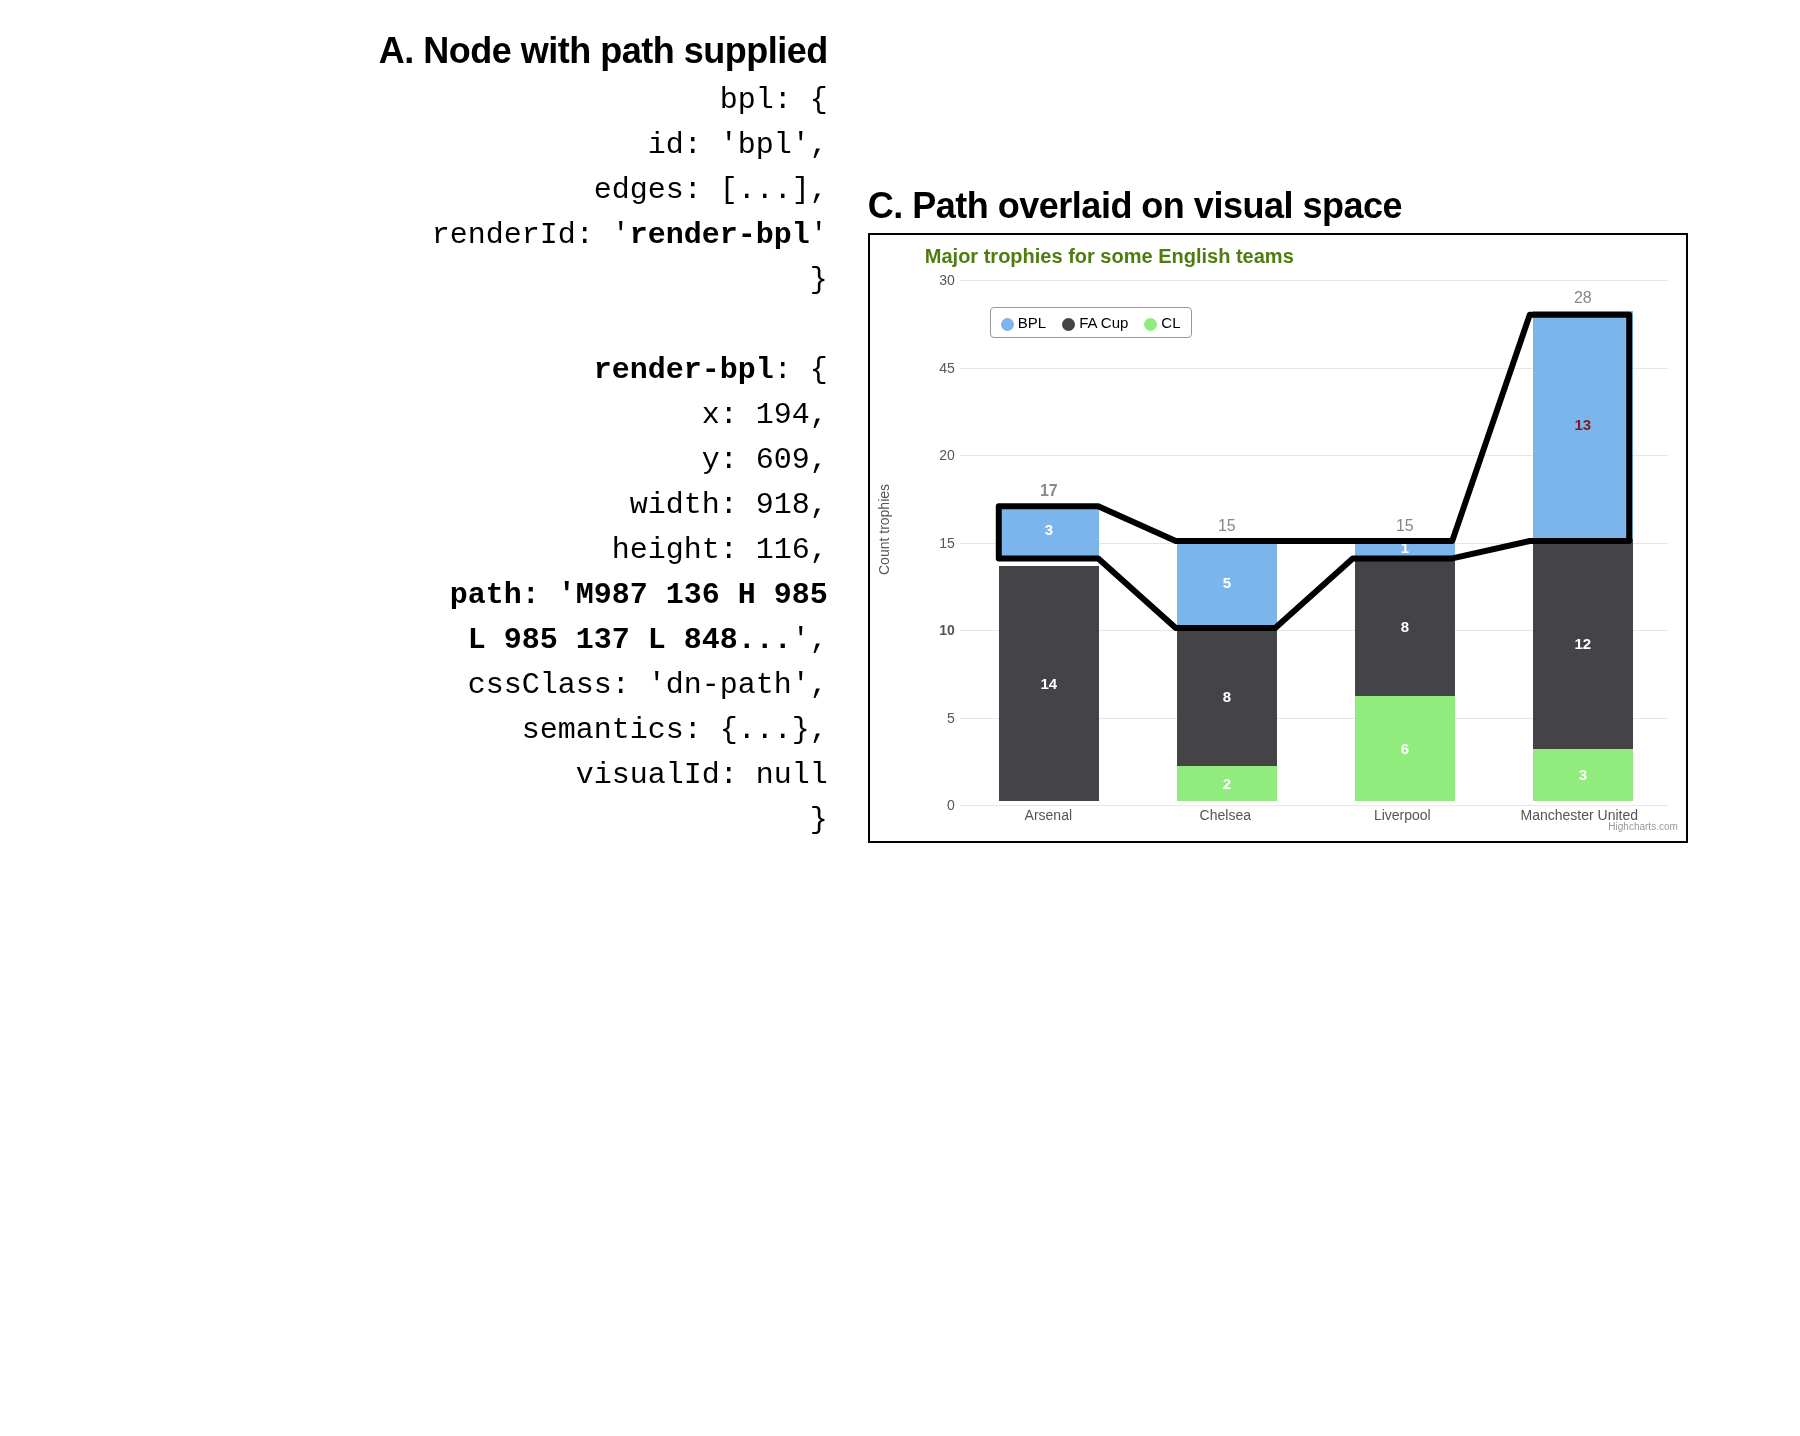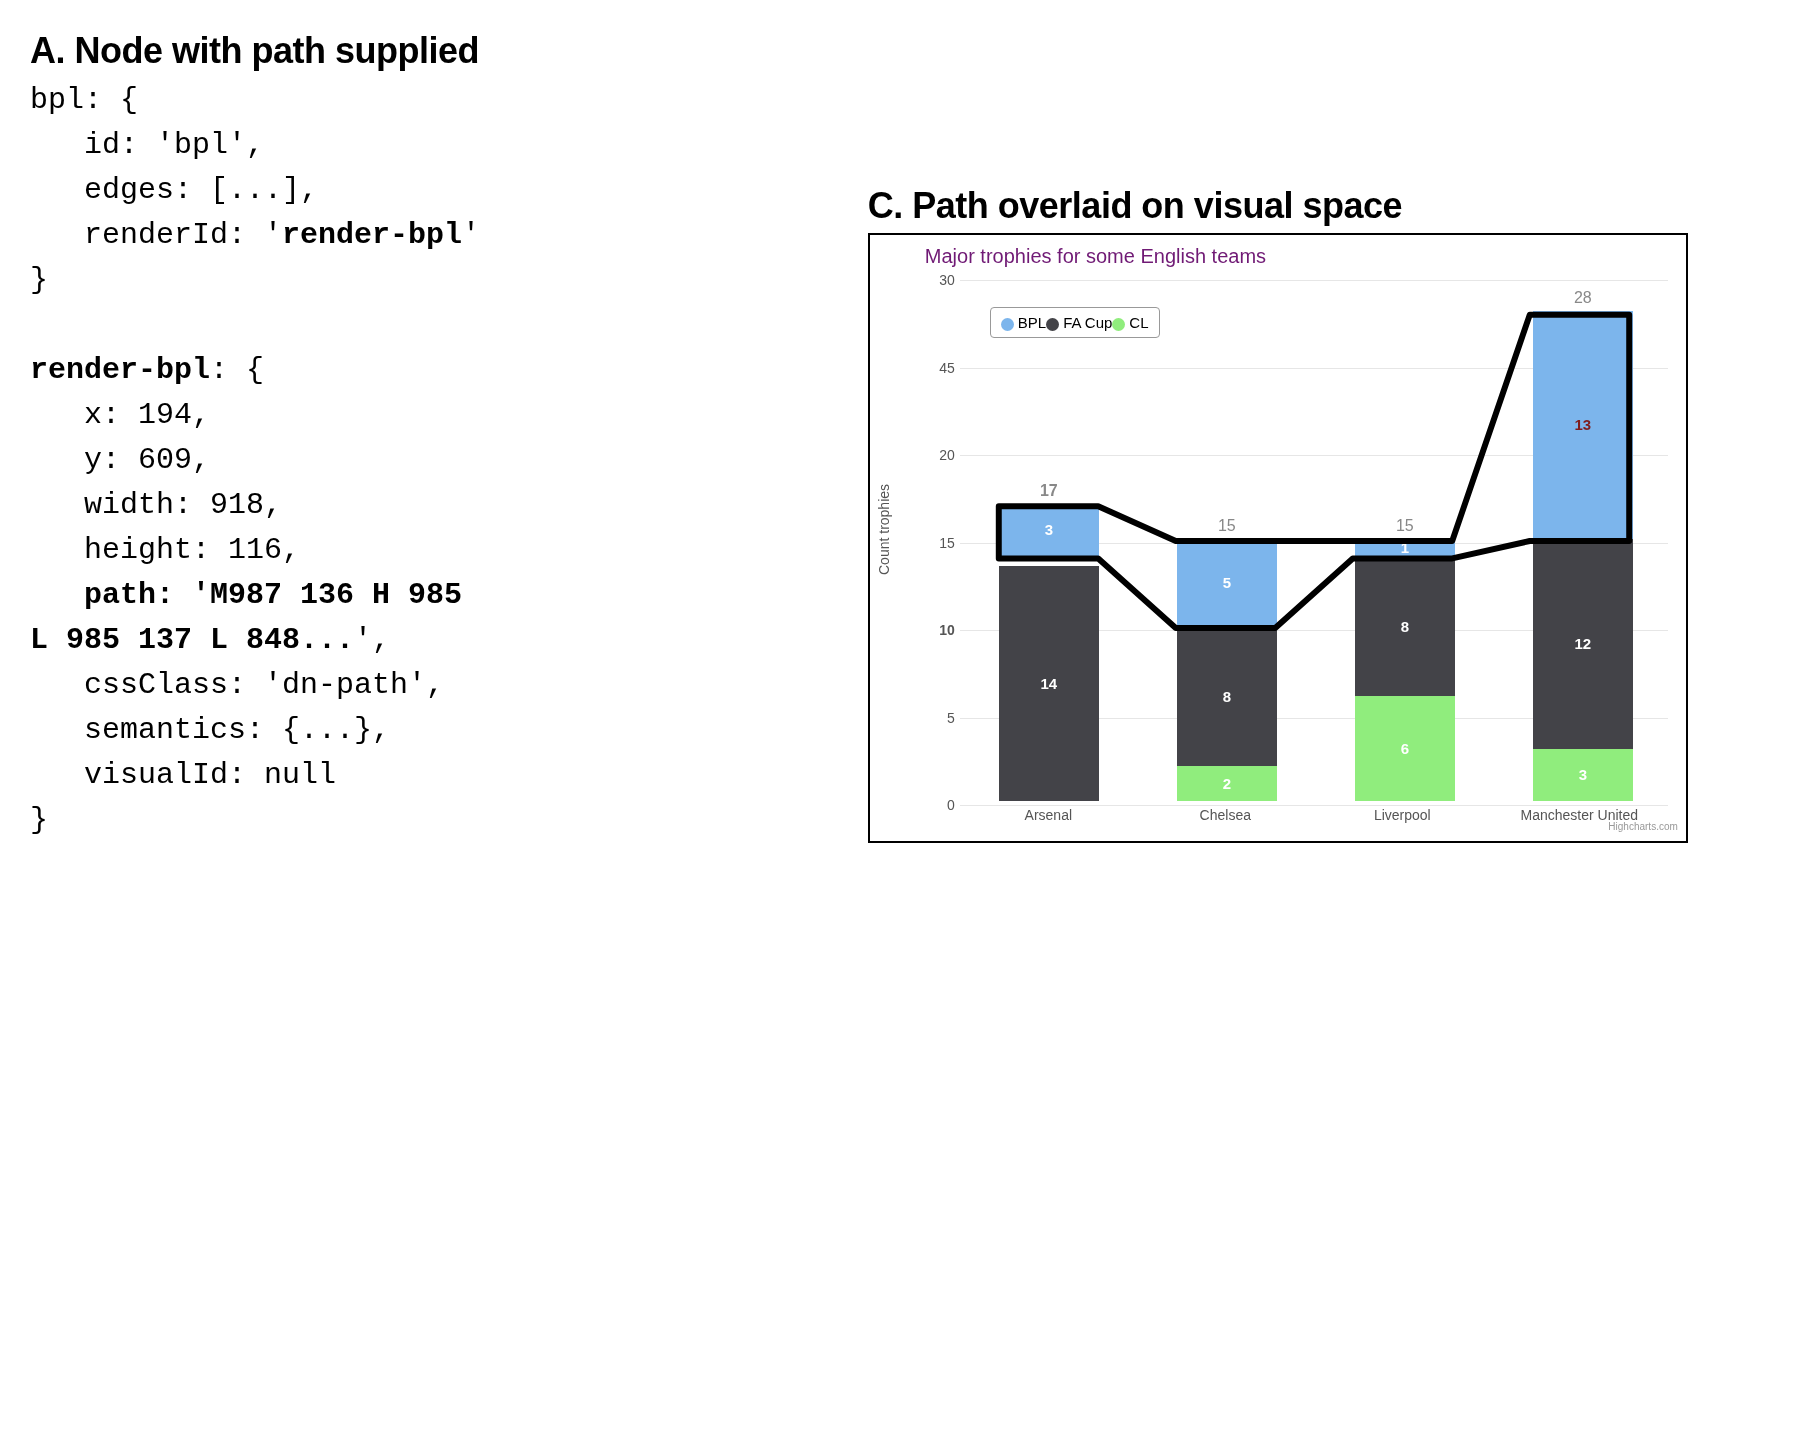--- a/index.html
+++ b/index.html
@@ -13,20 +13,21 @@
   .container {
     display: grid;
     grid-template-columns: 47% 53%;
     grid-template-rows: auto auto;
     width: 1740px;
   }
   .panel-a {
     grid-column: 1;
     grid-row: 1 / span 2;
     padding-right: 20px;
+    text-align: right;
   }
   .panel-b {
     grid-column: 2;
     grid-row: 1;
     padding-left: 20px;
   }
   .panel-c {
     grid-column: 2;
     grid-row: 2;
     padding-left: 20px;
@@ -69,42 +70,43 @@
   
   .chart-box {
     border: 2px solid #000;
     width: 820px;
     height: 610px;
     position: relative;
     background: #fff;
   }
   .chart-title {
     font-size: 20px;
-    color: #701a75;
+    color: #4d7c0f;
     position: absolute;
     top: 10px;
     left: 55px;
+    font-weight: bold;
   }
   .chart-credit {
     position: absolute;
     right: 8px;
     bottom: 9px;
     font-size: 10px;
     color: #999;
   }
   .legend {
     position: absolute;
     top: 72px;
     left: 120px;
     border: 1px solid #999;
     border-radius: 4px;
     padding: 6px 10px;
     font-size: 15px;
     display: flex;
-    gap: 0;
+    gap: 16px;
     align-items: center;
     background: rgba(255,255,255,0.9);
   }
   .legend .dot {
     display:inline-block;
     width: 13px; height: 13px;
     border-radius: 50%;
     margin-right: 4px;
     vertical-align: middle;
   }

